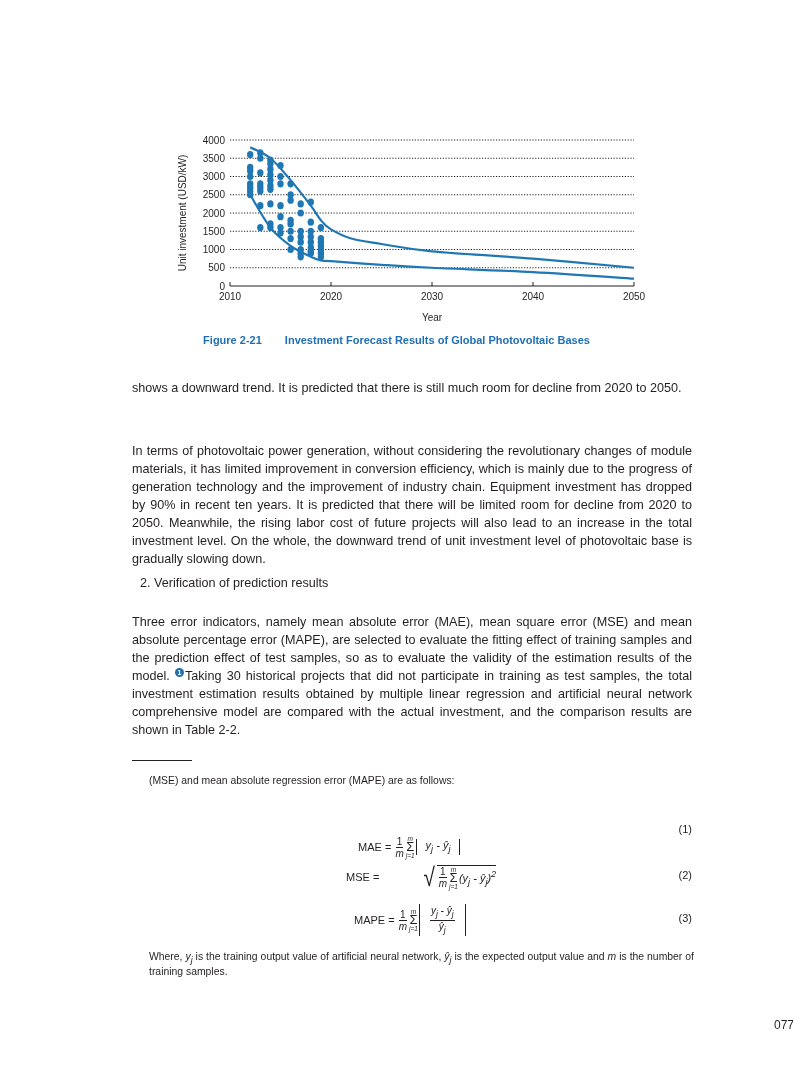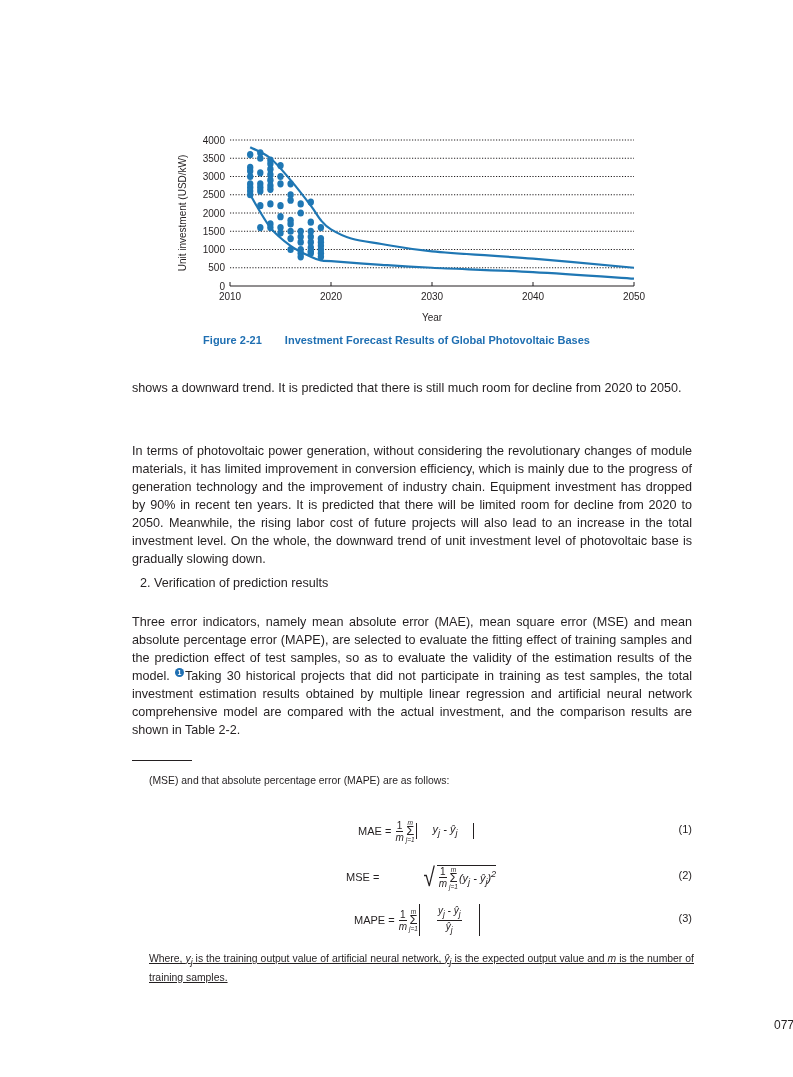--- a/index.html
+++ b/index.html
@@ -20,34 +20,34 @@
                color: #fff; font-size: 7px; line-height: 9px; text-align: center; vertical-align: super;
                font-weight: bold; margin-right: 1px; }
   .rule { position: absolute; left: 132px; top: 760px; width: 60px; height: 1px; background: #231f20; }
   .footnote { position: absolute; left: 132px; width: 562px; top: 772px; font-size: 10.4px; line-height: 17px; color: #231f20; }
   .footnote .fn-circle { display: inline-block; width: 11px; height: 11px; border-radius: 50%; background: #1f6fb2;
                color: #fff; font-size: 8px; line-height: 11px; text-align: center; font-weight: bold; margin-right: 5px; vertical-align: -1px; }
   .footnote .indent { padding-left: 17px; }
   .formula { position: absolute; left: 132px; width: 560px; height: 34px; font-size: 11px; color: #231f20; }
   .formula .eq { position: absolute; display: flex; align-items: center; height: 34px; }
   .formula .eqnum { position: absolute; right: 0; top: 9px; font-size: 11px; }
-  .f1 { top: 814px; } .f1 .eq { left: 226px; }
+  .f1 { top: 814px; } .f1 .eq { left: 226px; margin-top: 16px; }
   .f2 { top: 860px; } .f2 .eq { left: 214px; gap: 20px; }
   .f3 { top: 903px; } .f3 .eq { left: 222px; }
   .frac { display: inline-flex; flex-direction: column; align-items: center; margin: 0 1px; font-size: 10px; }
   .frac .top { border-bottom: 1px solid #231f20; padding: 0 1px; line-height: 11px; }
   .frac .bot { line-height: 11px; font-style: italic; }
   .sum { display: inline-flex; flex-direction: column; align-items: center; font-size: 13px; line-height: 10px; margin: 0 1px; }
   .sum .lim { font-size: 6.5px; font-style: italic; line-height: 7px; }
-  .abs { border-left: 1px solid #231f20; border-right: 1px solid #231f20; padding: 0 16px; font-style: italic; }
+  .abs { border-left: 1px solid #231f20; border-right: 1px solid #231f20; padding: 0 9px; font-style: italic; }
   .sqrt-wrap { display: inline-flex; align-items: center; }
   .sqrt-sign { font-size: 26px; line-height: 26px; transform: scaleX(0.8); }
   .sqrt-body { border-top: 1px solid #231f20; display: inline-flex; align-items: center; padding-left: 1px; }
   .ital { font-style: italic; }
-  .where { position: absolute; left: 149px; width: 545px; top: 951px; font-size: 10.4px; line-height: 16px; color: #231f20; text-align: justify; text-decoration: underline; }
+  .where { position: absolute; left: 149px; width: 545px; top: 951px; font-size: 10.4px; line-height: 11px; color: #231f20; text-align: justify; }
   .page-num { position: absolute; left: 774px; top: 1018px; font-size: 12px; color: #231f20; }
 </style>
 </head>
 <body>
 
 <div class="chart-wrap">
   <svg id="chart-svg" viewBox="0 0 480 200">
     <g id="grid-layer">
         <line x1="60" x2="464" y1="142.75" y2="142.75" stroke="#231f20" stroke-width="1" stroke-dasharray="1.2,1.6"></line>
         <line x1="60" x2="464" y1="124.5" y2="124.5" stroke="#231f20" stroke-width="1" stroke-dasharray="1.2,1.6"></line>
@@ -163,21 +163,21 @@
 <div class="body-text p1">shows a downward trend. It is predicted that there is still much room for decline from 2020 to 2050.</div>
 <div class="body-text p2">In terms of photovoltaic power generation, without considering the revolutionary changes of module materials, it has limited improvement in conversion efficiency, which is mainly due to the progress of generation technology and the improvement of industry chain. Equipment investment has dropped by 90% in recent ten years. It is predicted that there will be limited room for decline from 2020 to 2050. Meanwhile, the rising labor cost of future projects will also lead to an increase in the total investment level. On the whole, the downward trend of unit investment level of photovoltaic base is gradually slowing down.</div>
 <div class="heading">2. Verification of prediction results</div>
 <div class="body-text p3">
   <span>Three error indicators, namely mean absolute error (MAE), mean square error (MSE) and mean absolute percentage error (MAPE), are selected to evaluate the fitting effect of training samples and the prediction effect of test samples, so as to evaluate the validity of the estimation results of the model. </span><span class="fn-marker">1</span><span>Taking 30 historical projects that did not participate in training as test samples, the total investment estimation results obtained by multiple linear regression and artificial neural network comprehensive model are compared with the actual investment, and the comparison results are shown in Table 2-2.</span>
 </div>
 
 <div class="rule"></div>
 
 <div class="footnote">
-  <div class="indent">(MSE) and that absolute percentage error (MAPE) are as follows:</div>
+  <div class="indent">(MSE) and mean absolute regression error (MAPE) are as follows:</div>
 </div>
 
 <div class="formula f1">
   <div class="eq">
     <span>MAE =</span>&nbsp;
     <span class="frac">
         <span class="top">1</span>
         <span class="bot">m</span>
       </span>
     <span class="sum">

